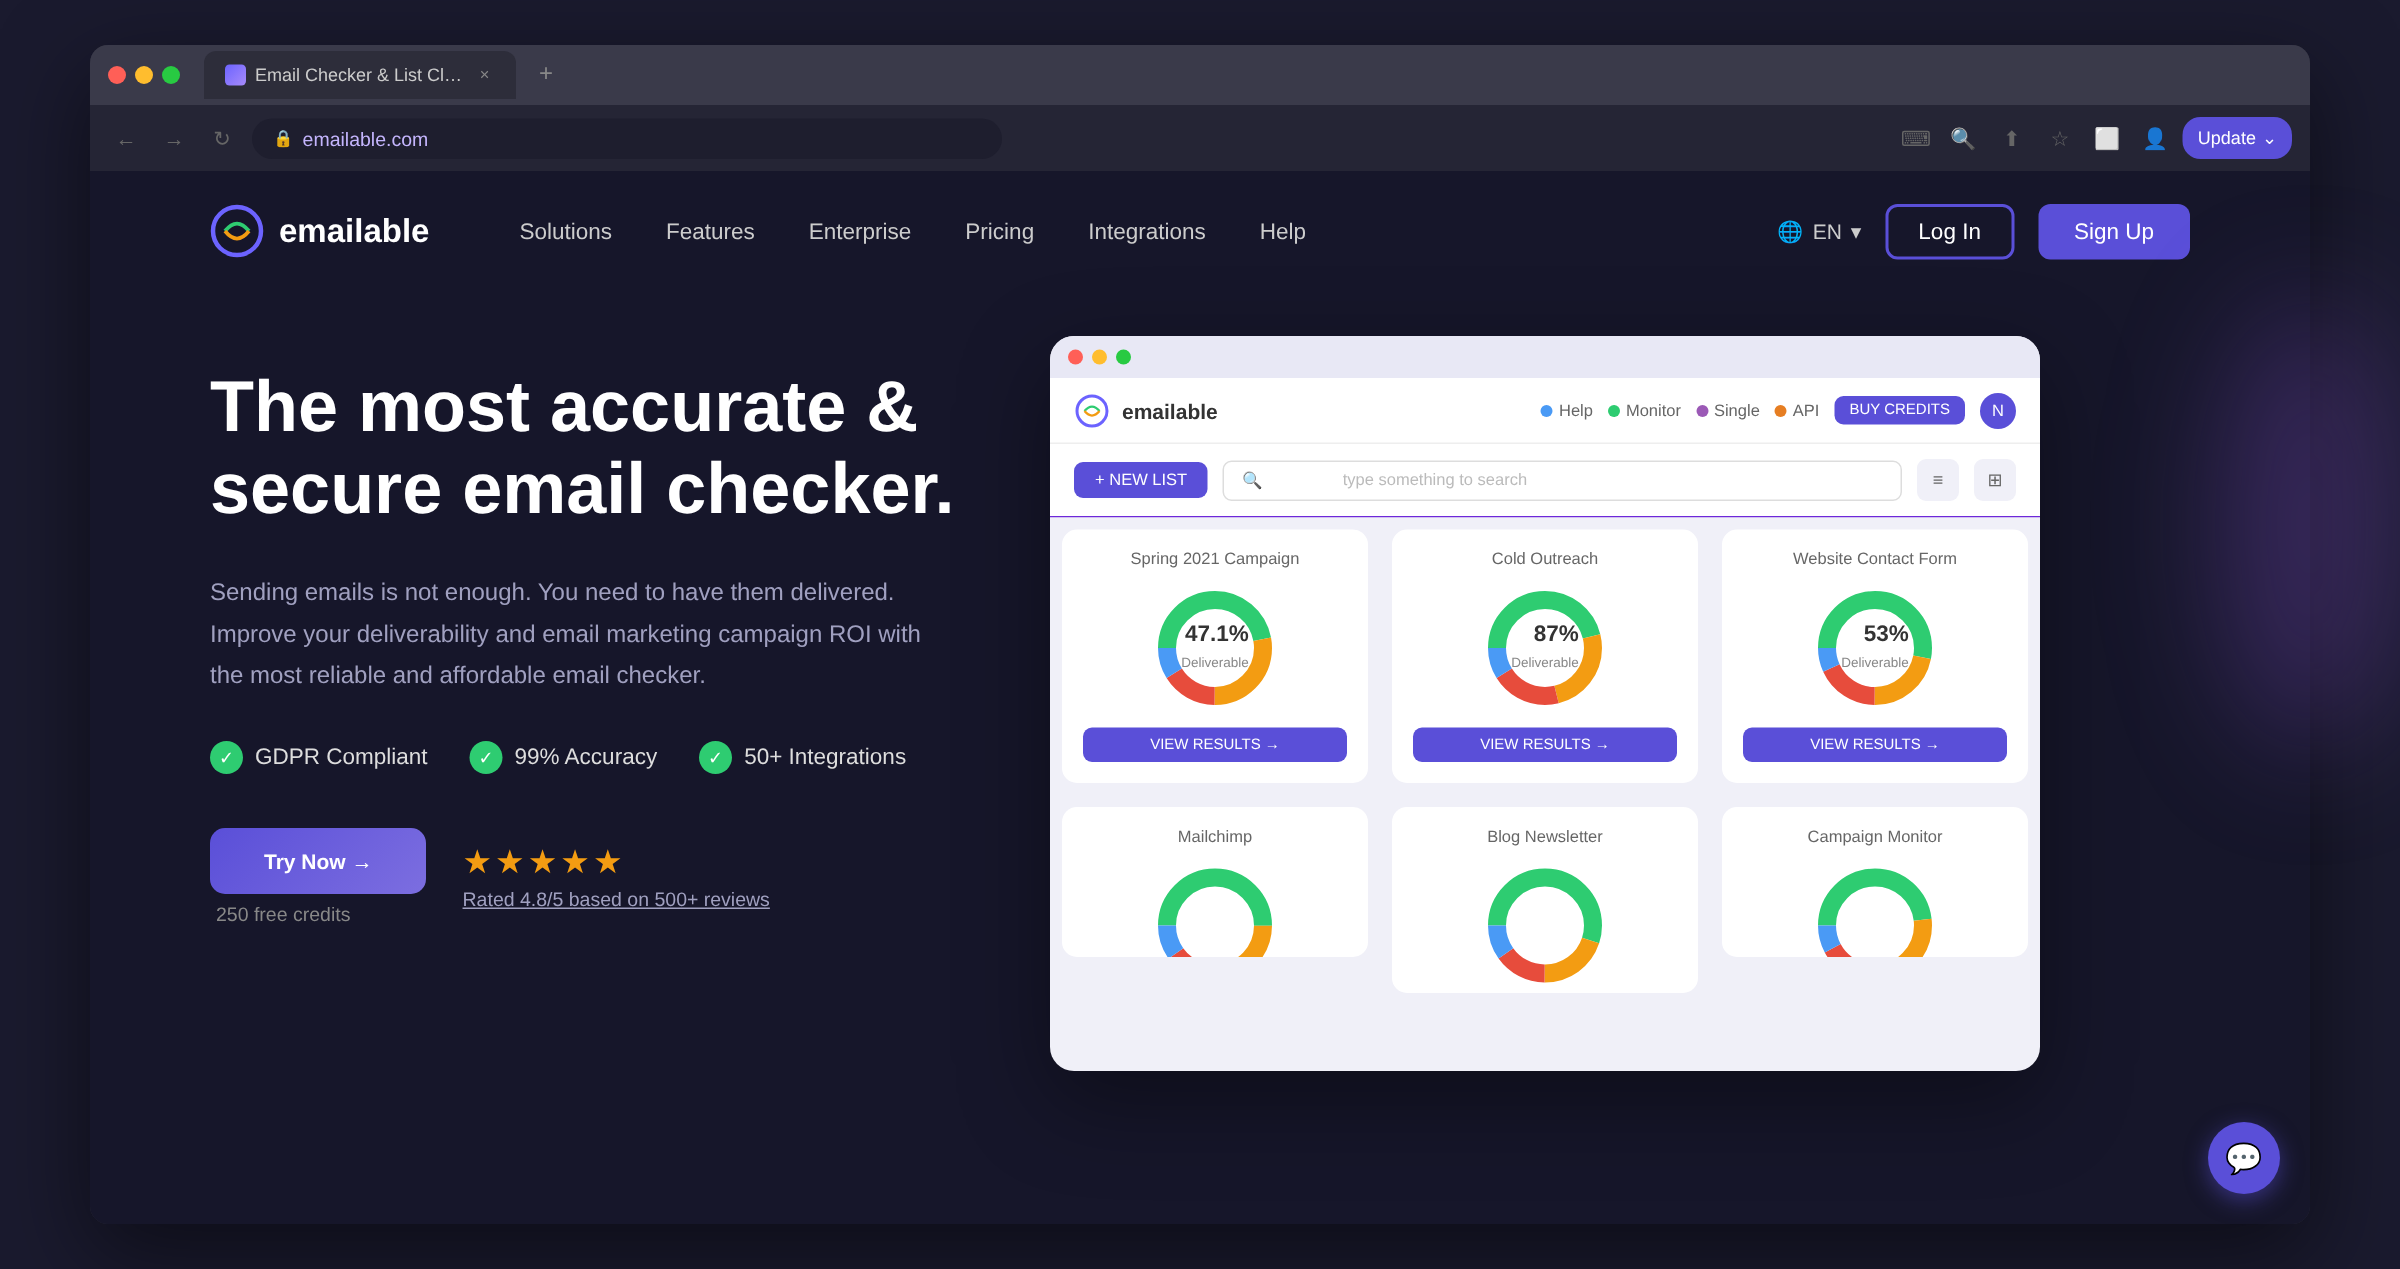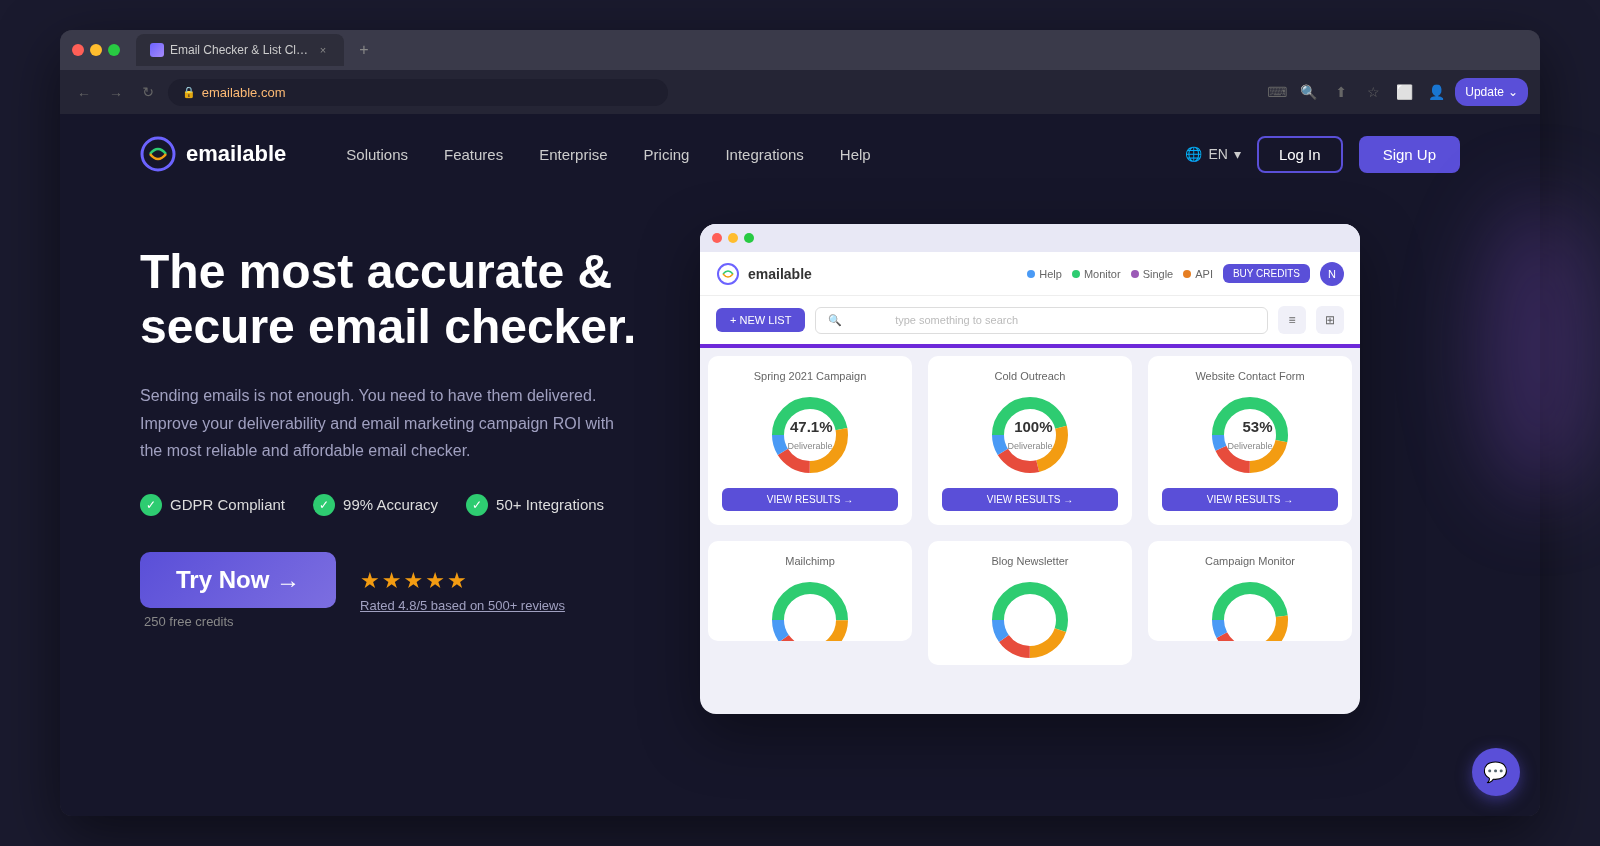--- a/index.html
+++ b/index.html
@@ -113,21 +113,21 @@
       border-radius: 20px;
       padding: 6px 14px;
       font-size: 13px;
       color: #ccc;
       display: flex;
       align-items: center;
       gap: 6px;
       max-width: 500px;
     }
     .lock-icon { color: #888; font-size: 11px; }
-    .address-text { color: #fdba74; font-size: 13px; }
+    .address-text { color: #c4b5fd; font-size: 13px; }
     .address-actions {
       display: flex;
       gap: 4px;
       margin-left: auto;
     }
     .addr-action-btn {
       width: 28px;
       height: 28px;
       border-radius: 50%;
       background: transparent;
@@ -274,21 +274,21 @@
       display: flex;
       align-items: center;
       gap: 24px;
       margin-bottom: 12px;
     }
     .btn-try {
       background: linear-gradient(135deg, #5a4fd8, #7c6ee0);
       color: white;
       padding: 14px 36px;
       border-radius: 10px;
-      font-size: 24px;
+      font-size: 14px;
       font-weight: 600;
       cursor: pointer;
       border: none;
       display: flex;
       align-items: center;
       gap: 8px;
     }
     .free-credits {
       font-size: 13px;
       color: #888;
@@ -403,21 +403,21 @@
       display: flex;
       align-items: center;
       justify-content: center;
     }
     .dash-toolbar {
       background: white;
       padding: 10px 16px;
       display: flex;
       align-items: center;
       gap: 10px;
-      border-bottom: 4px solid #6d28d9;
+      border-bottom: 1px solid #6d28d9;
     }
     .dash-new-list-btn {
       background: #5a4fd8;
       color: white;
       font-size: 11px;
       padding: 6px 14px;
       border-radius: 6px;
       cursor: pointer;
       display: flex;
       align-items: center;
@@ -721,21 +721,21 @@
               <div class="dash-card">
                 <div class="dash-card-title">Cold Outreach</div>
                 <div class="donut-container">
       <svg class="donut-svg" viewBox="0 0 90 90" width="90" height="90">
         <circle cx="45" cy="45" r="32" fill="none" stroke="#2ecc71" stroke-width="12" stroke-dasharray="92.48848772168351 108.57344210806326" stroke-dashoffset="0" transform="rotate(-90 45 45)"></circle>
                     <circle cx="45" cy="45" r="32" fill="none" stroke="#f39c12" stroke-width="12" stroke-dasharray="50.26548245743669 150.79644737231007" stroke-dashoffset="-92.48848772168351" transform="rotate(-90 45 45)"></circle>
                     <circle cx="45" cy="45" r="32" fill="none" stroke="#e74c3c" stroke-width="12" stroke-dasharray="40.21238596594935 160.8495438637974" stroke-dashoffset="-142.7539701791202" transform="rotate(-90 45 45)"></circle>
                     <circle cx="45" cy="45" r="32" fill="none" stroke="#4a9af5" stroke-width="12" stroke-dasharray="18.09557368467721 182.96635614506957" stroke-dashoffset="-182.96635614506954" transform="rotate(-90 45 45)"></circle>
       </svg>
       <div class="donut-label">
-        <span class="donut-pct">100%</span>
+        <span class="donut-pct">87%</span>
         <span class="donut-sub">Deliverable</span>
       </div>
     </div>
                 <div class="dash-view-btn">VIEW RESULTS →</div>
               </div>
               <div class="dash-card">
                 <div class="dash-card-title">Website Contact Form</div>
                 <div class="donut-container">
       <svg class="donut-svg" viewBox="0 0 90 90" width="90" height="90">
         <circle cx="45" cy="45" r="32" fill="none" stroke="#2ecc71" stroke-width="12" stroke-dasharray="106.56282280976579 94.49910701998097" stroke-dashoffset="0" transform="rotate(-90 45 45)"></circle>

